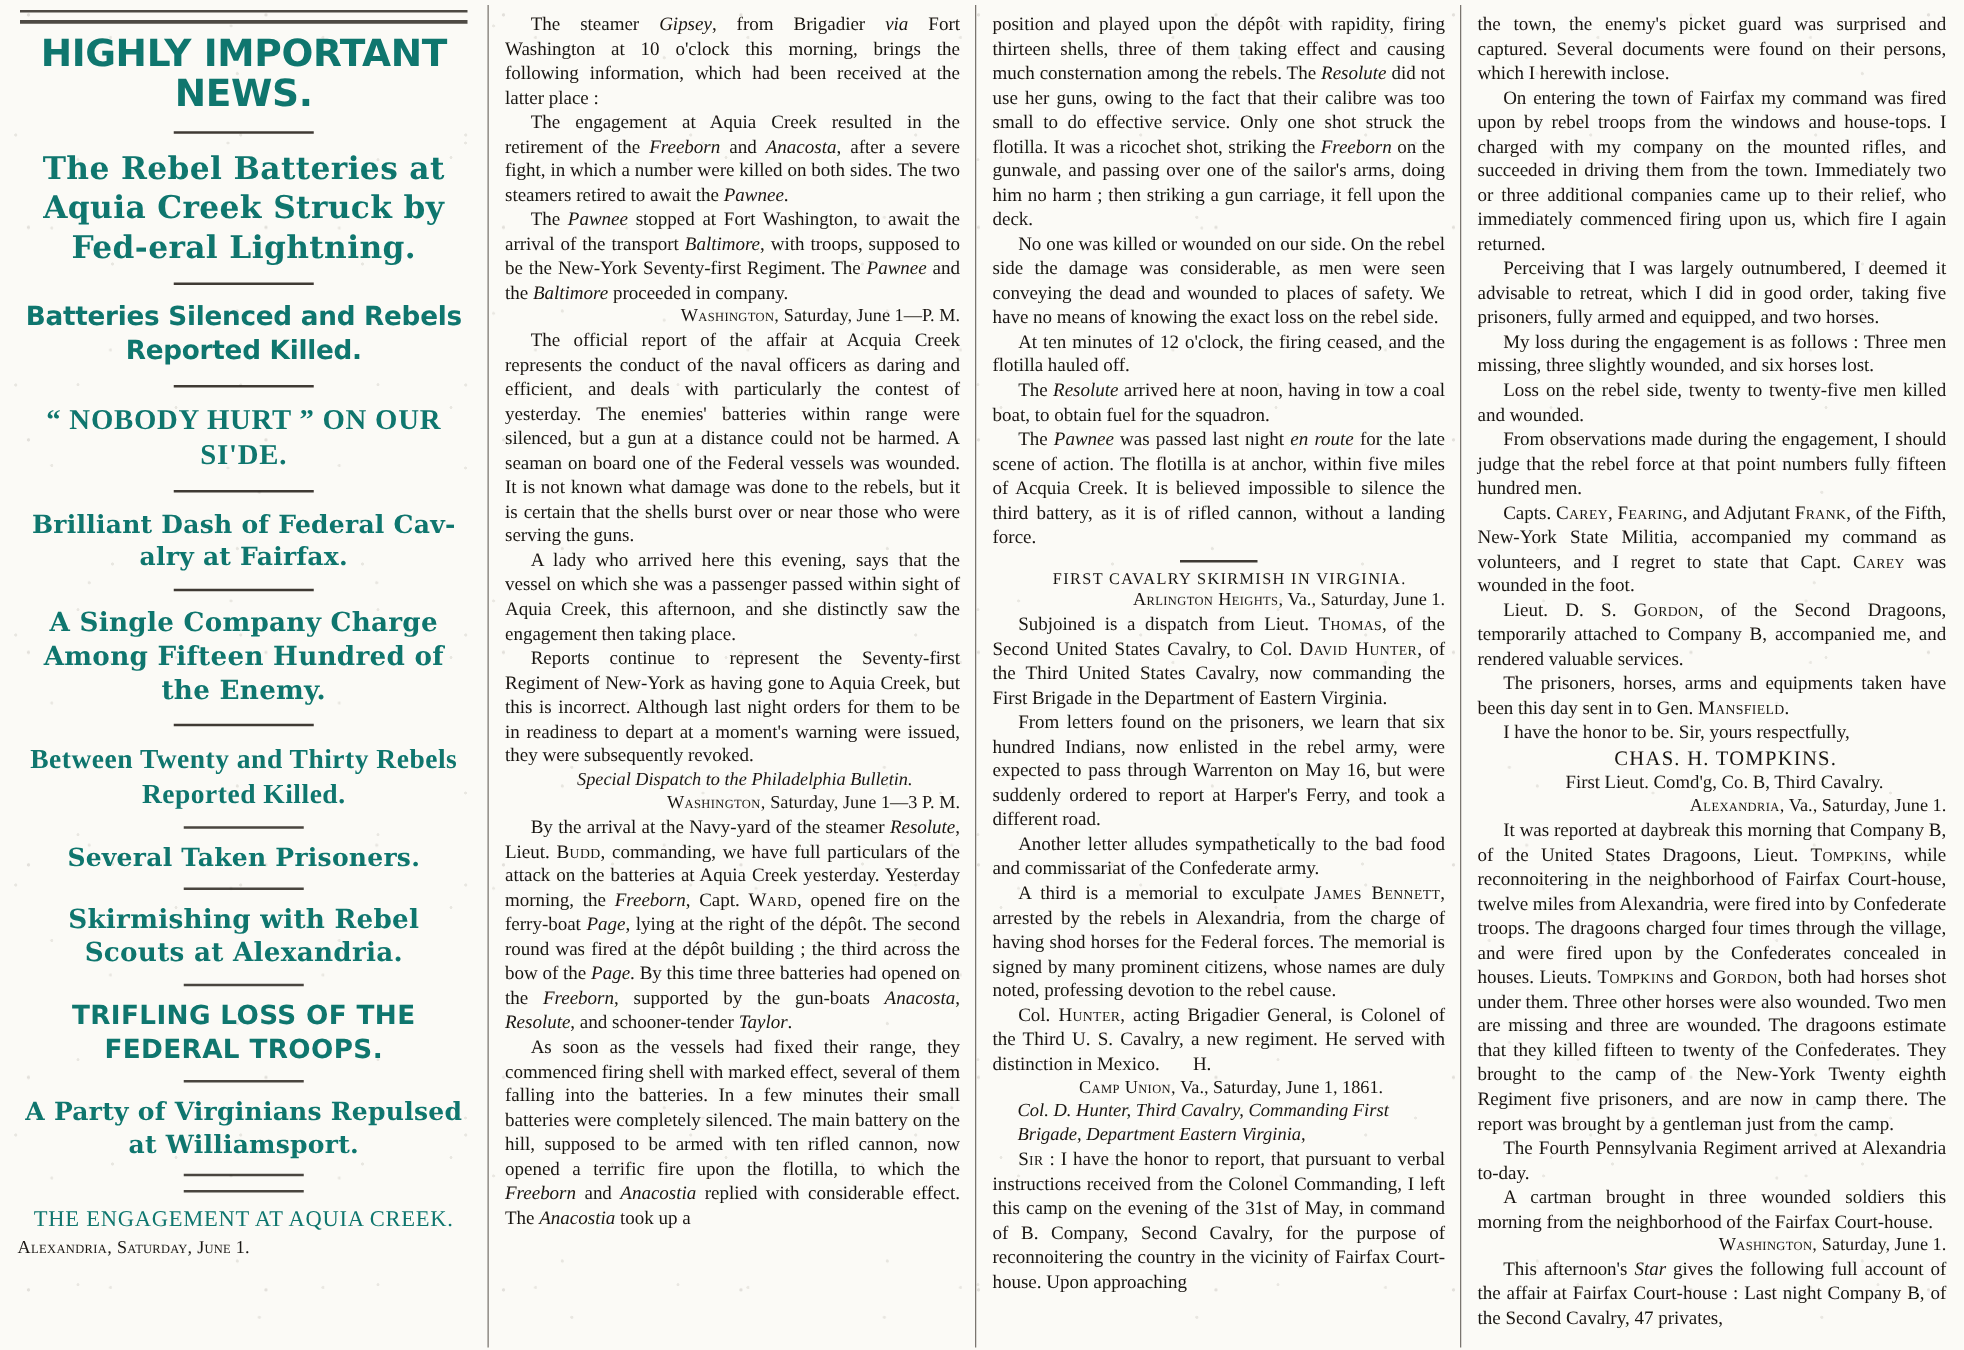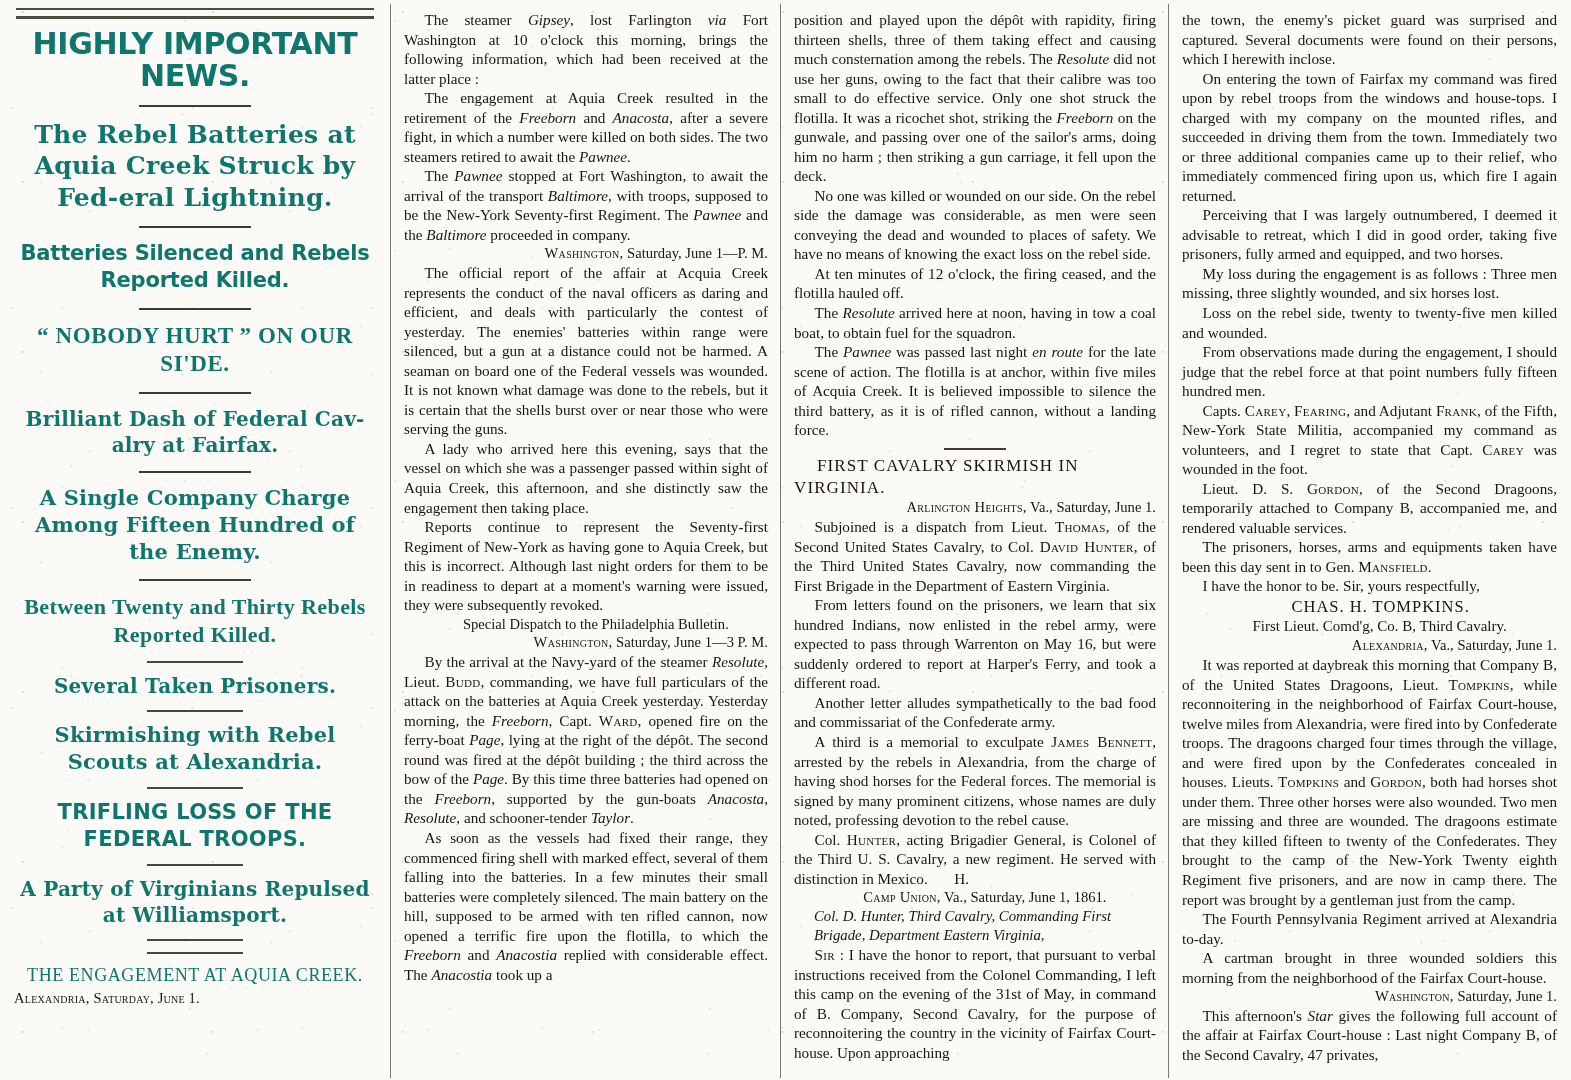--- a/index.html
+++ b/index.html
@@ -144,30 +144,30 @@
   .sc{font-variant:small-caps;letter-spacing:.3px;}
   .it{font-style:italic;}
   .dateline{
     text-align:right;font-size:14.6px;margin:1px 0 0 0;
     text-indent:0;
   }
   .dateline-c{
     text-align:center;font-size:14.6px;margin:1px 0 1px 0;text-indent:0;
   }
   .sub-head{
-    text-align:left;font-size:17px;letter-spacing:1.1px;
+    text-align:center;font-size:13px;letter-spacing:1.1px;
     margin:4px 0 2px 0;text-indent:0;
     font-family:"Liberation Serif", serif;
   }
   .sub-rule{
     width:62px;height:0;margin:8px auto 5px auto;
     border-top:2px solid #1d1812;opacity:.85;
   }
   .special-disp{
-    text-align:center;font-size:14.6px;
+    text-align:center;font-style:italic;font-size:14.6px;
     margin:2px 0 0 0;text-indent:0;
   }
   .sig{text-align:center;text-indent:0;font-size:16.5px;letter-spacing:1px;margin-top:1px;}
   .sig-sub{text-align:center;text-indent:0;font-size:15px;margin-top:0;}
   .salut{text-indent:0;font-style:italic;font-size:14.8px;}
   .salut-2{text-indent:1.6em;font-style:italic;font-size:14.8px;}
 </style>
 </head>
 <body>
 
@@ -211,21 +211,21 @@
 
     <div class="dash-sm"></div>
 
     <div class="hl hl-12">THE ENGAGEMENT AT AQUIA CREEK.</div>
     <div class="hl-dateline">
       <span class="sc">Alexandria,</span><span> Saturday, June 1.</span>
     </div>
   </div>
 
   <div class="col col-2 body-col">
-    <p><span>The steamer </span><span class="it">Gipsey</span><span>, lost Farlington </span><span class="it">via</span><span> Fort Washington at 10 o'clock this morning, brings the following information, which had been received at the latter place :</span></p>
+    <p><span>The steamer </span><span class="it">Gipsey</span><span>, from Brigadier </span><span class="it">via</span><span> Fort Washington at 10 o'clock this morning, brings the following information, which had been received at the latter place :</span></p>
 
     <p><span>The engagement at Aquia Creek resulted in the retirement of the </span><span class="it">Freeborn</span><span> and </span><span class="it">Anacosta</span><span>, after a severe fight, in which a number were killed on both sides. The two steamers retired to await the </span><span class="it">Pawnee</span><span>.</span></p>
 
     <p><span>The </span><span class="it">Pawnee</span><span> stopped at Fort Washington, to await the arrival of the transport </span><span class="it">Baltimore</span><span>, with troops, supposed to be the New-York Seventy-first Regiment. The </span><span class="it">Pawnee</span><span> and the </span><span class="it">Baltimore</span><span> proceeded in company.</span></p>
 
     <p class="dateline"><span class="sc">Washington,</span><span> Saturday, June 1—P. M.</span></p>
 
     <p>The official report of the affair at Acquia Creek represents the conduct of the naval officers as daring and efficient, and deals with particularly the contest of yesterday. The enemies' batteries within range were silenced, but a gun at a distance could not be harmed. A seaman on board one of the Federal vessels was wounded. It is not known what damage was done to the rebels, but it is certain that the shells burst over or near those who were serving the guns.</p>
     <p>A lady who arrived here this evening, says that the vessel on which she was a passenger passed within sight of Aquia Creek, this afternoon, and she distinctly saw the engagement then taking place.</p>
     <p>Reports continue to represent the Seventy-first Regiment of New-York as having gone to Aquia Creek, but this is incorrect. Although last night orders for them to be in readiness to depart at a moment's warning were issued, they were subsequently revoked.</p>

